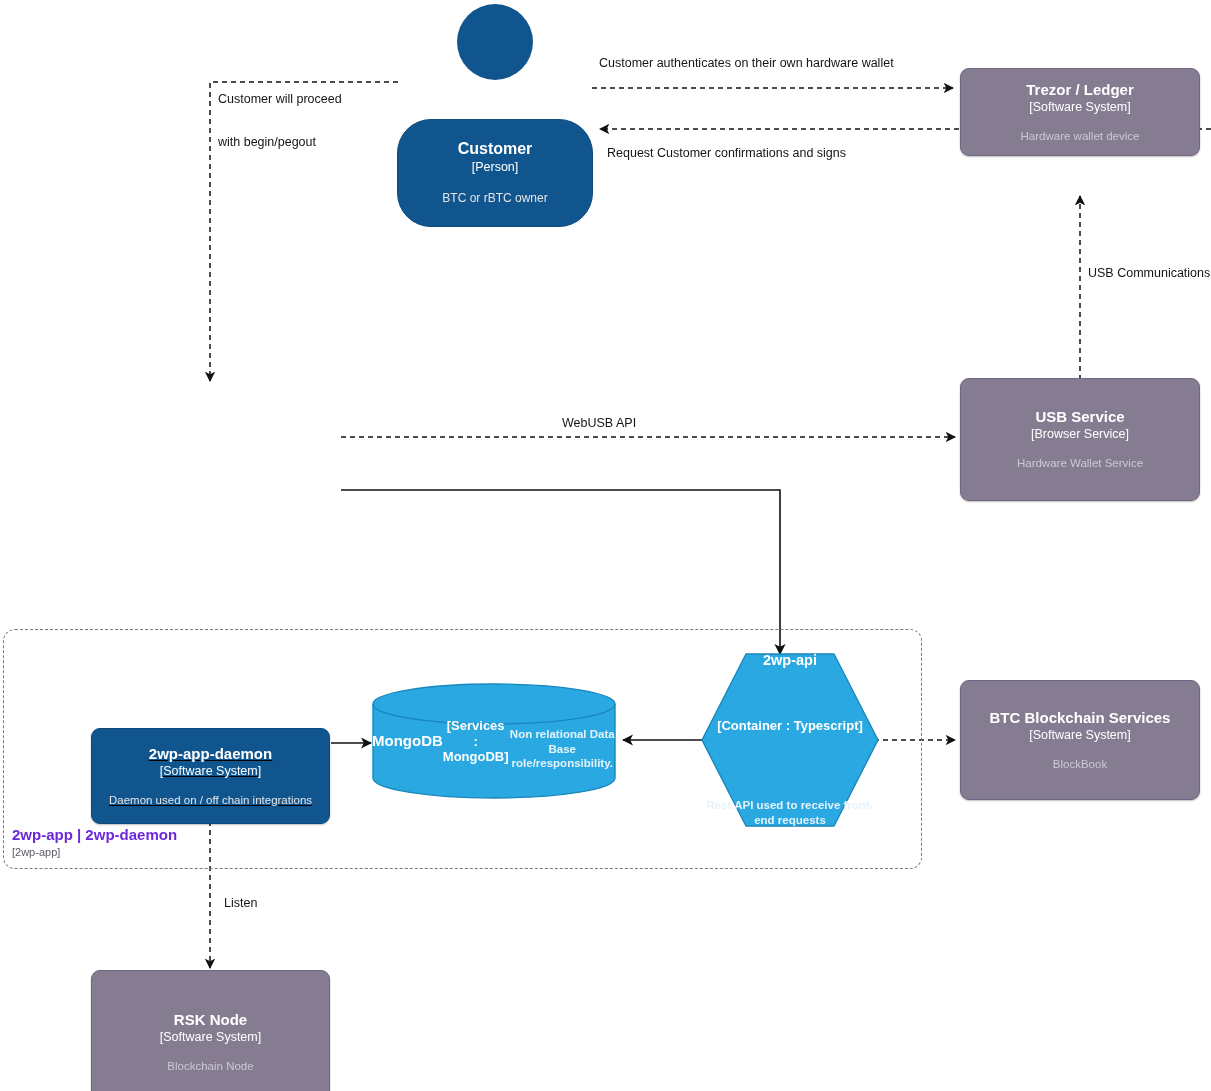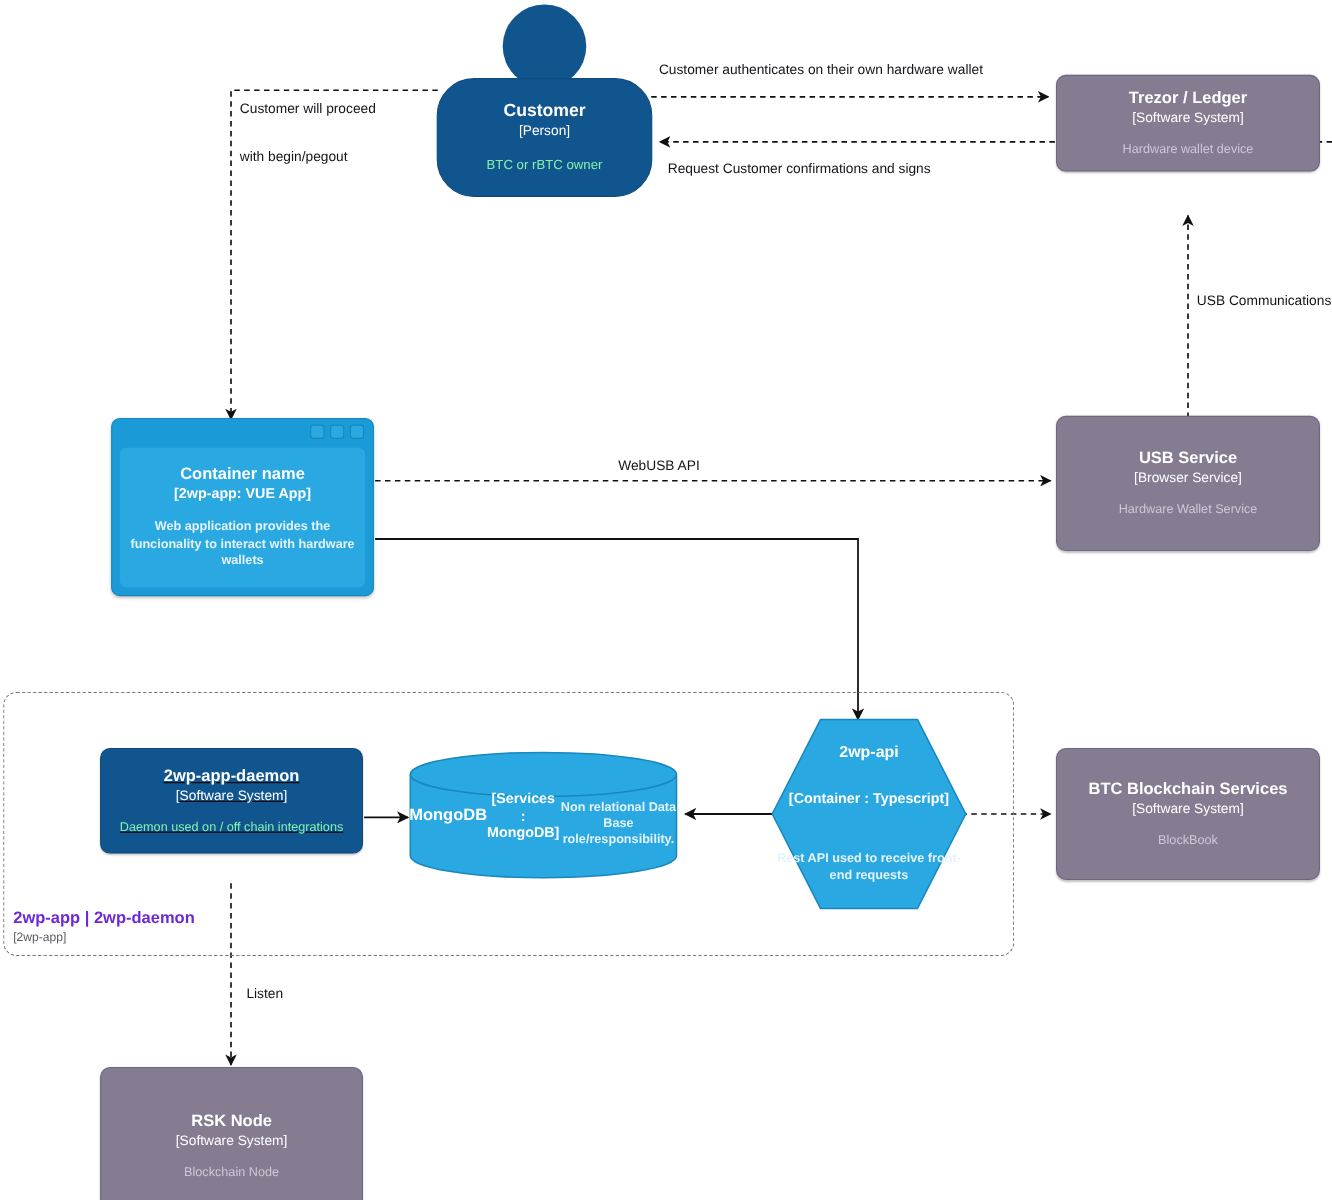--- a/index.html
+++ b/index.html
@@ -15,22 +15,22 @@
   .n-desc{color:#d8d5dd;line-height:1.25;}
 
   
   .sys{background:#857c92;border:1px solid #6f6780;border-radius:9px;
        box-shadow:0 1px 2px rgba(0,0,0,.25);}
   .sys .n-title{font-size:15px;}
   .sys .n-tech{font-size:12.5px;margin-top:1px;}
   .sys .n-desc{font-size:11.5px;margin-top:14px;color:#cdc8d4;}
 
   
-  .darkblue{background:#11558f;border:1px solid #0d4a7d;}
-  .darkblue .n-desc{color:#86efac;}
+  .darkblue{background:#11558f;border:1px solid #0d4a7d;margin-top:48px;}
+  .darkblue .n-desc{color:#e5e5e5;}
 
   
   #customer-node{border-radius:34px;}
   #customer-node .n-title{font-size:16px;}
   #customer-node .n-tech{font-size:12.5px;margin-top:2px;}
   #customer-node .n-desc{font-size:12px;margin-top:16px;}
   #customer-head{position:absolute;border-radius:50%;background:#11558f;}
 
   
   #daemon-node{border-radius:9px;box-shadow:0 1px 2px rgba(0,0,0,.25);}
@@ -56,21 +56,21 @@
   #mongo-node{padding:0;}
   #mongo-text{position:absolute;left:0;right:0;top:0;bottom:0;display:flex;
               align-items:center;justify-content:center;text-align:center;}
   #mongo-text .n-title{font-size:15px;}
   #mongo-text .n-tech{font-size:13px;font-weight:bold;margin-top:1px;}
   #mongo-text .n-desc{font-size:11.5px;font-weight:bold;color:#e4f3fb;margin-top:16px;}
 
   
   #api-node{padding:0;}
   #api-text{position:absolute;left:0;right:0;top:0;bottom:0;display:flex;flex-direction:column;
-            align-items:center;justify-content:center;text-align:center;padding:0 6px;box-sizing:border-box;gap:24px;}
+            align-items:center;justify-content:space-between;text-align:center;padding:0 6px;box-sizing:border-box;gap:24px;}
   #api-text .n-title{font-size:14.5px;}
   #api-text .n-tech{font-size:13px;font-weight:bold;margin-top:1px;}
   #api-text .n-desc{font-size:11.5px;font-weight:bold;color:#e4f3fb;margin-top:16px;line-height:1.3;}
 
   
   #boundary{position:absolute;border:1.6px dashed #7a7a7a;border-radius:12px;
             box-sizing:border-box;background:transparent;}
   #boundary-label{position:absolute;}
   #boundary-label .b-title{font-size:15px;font-weight:bold;color:#6d28d9;line-height:1.2;}
   #boundary-label .b-tech{font-size:11px;color:#5a5a66;margin-top:2px;}
@@ -122,32 +122,20 @@
     <div class="n-tech">[Person]</div>
     <div class="n-desc">BTC or rBTC owner</div>
   </div>
 
   <div class="node sys" style="left:960px;top:68px;width:240px;height:88px;">
     <div class="n-title">Trezor / Ledger</div>
     <div class="n-tech">[Software System]</div>
     <div class="n-desc">Hardware wallet device</div>
   </div>
 
-  <div class="node" id="webapp-node" style="left:101px;top:380px;width:239px;height:162px;">
-    <div id="webapp-bar">
-      <div class="dot"></div>
-      <div class="dot"></div>
-      <div class="dot"></div>
-    </div>
-    <div id="webapp-screen">
-      <div class="n-title">Container name</div>
-      <div class="n-tech">[2wp-app: VUE App]</div>
-      <div class="n-desc">Web application provides the funcionality to interact with hardware wallets</div>
-    </div>
-  </div>
 
   <div class="node sys" style="left:960px;top:378px;width:240px;height:123px;">
     <div class="n-title">USB Service</div>
     <div class="n-tech">[Browser Service]</div>
     <div class="n-desc">Hardware Wallet Service</div>
   </div>
 
   <div class="node darkblue" id="daemon-node" style="left:91px;top:680px;width:239px;height:96px;text-decoration:underline;">
     <div class="n-title">2wp-app-daemon</div>
     <div class="n-tech">[Software System]</div>

